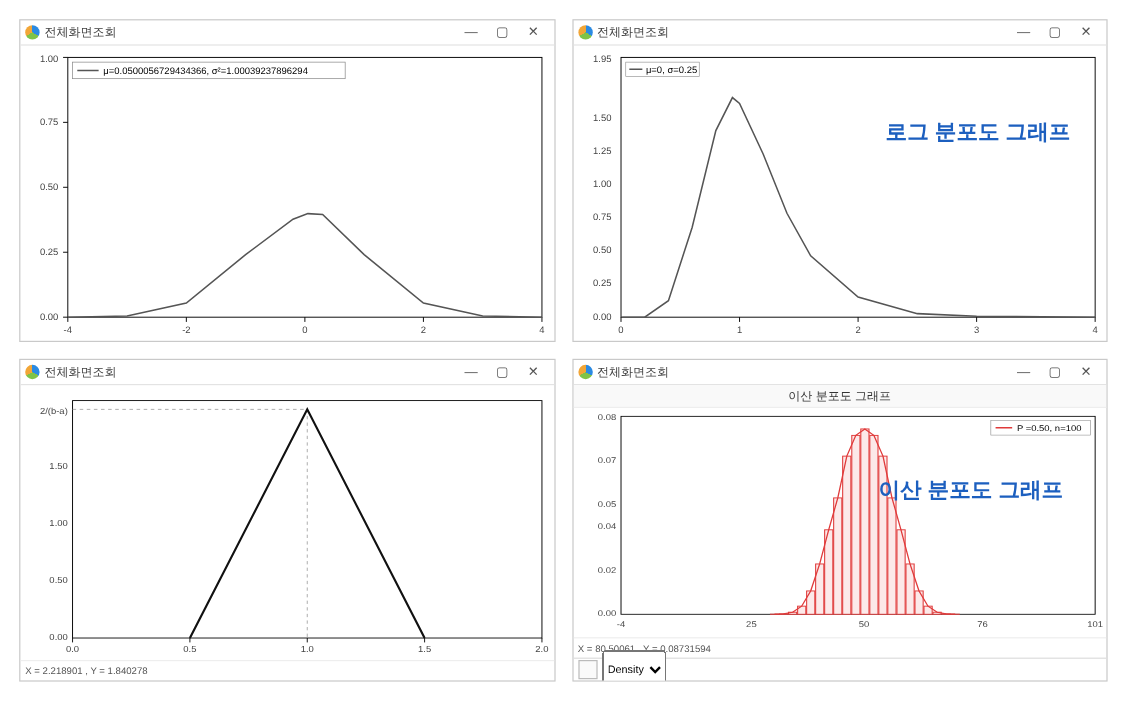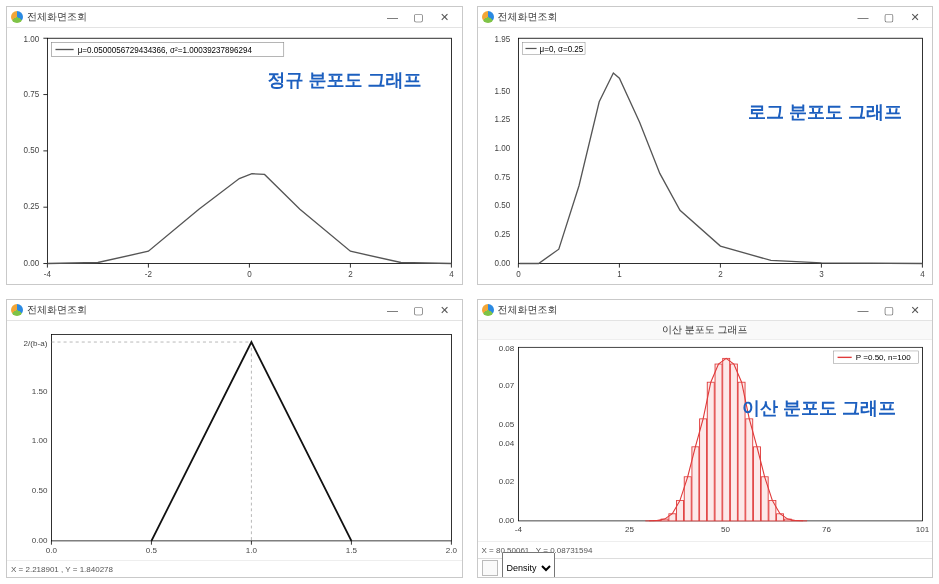--- a/index.html
+++ b/index.html
@@ -10,21 +10,21 @@
     background: #fff;
     font-family: "Malgun Gothic", "맑은 고딕", Arial, sans-serif;
     font-size: 10px;
     color: #333;
   }
   .grid {
     display: grid;
     grid-template-columns: 1fr 1fr;
     grid-template-rows: 1fr 1fr;
     gap: 14px;
-    padding: 6px;
+    padding: 16px;
     width: 100%;
     height: 100%;
     box-sizing: border-box;
   }
   .win {
     border: 1px solid #c9c9c9;
     display: flex;
     flex-direction: column;
     background: #fff;
     overflow: hidden;
@@ -168,21 +168,20 @@
           <text class="ticklabel" x="32" y="122" text-anchor="end">0.50</text>
           <text class="ticklabel" x="32" y="67" text-anchor="end">0.75</text>
           <text class="ticklabel" x="32" y="14" text-anchor="end">1.00</text>
 
           <path d="M40,229.97 L90,229 L140,218 L190,177 L230,147 L242.5,142.3 L255,143 L290,177 L340,218 L390,229 L440,229.97" fill="none" stroke="#555" stroke-width="1.3"></path>
 
           <rect x="44" y="14" width="230" height="14" fill="#fff" stroke="#888" stroke-width="0.6"></rect>
           <line x1="48" y1="21" x2="66" y2="21" stroke="#555" stroke-width="1.3"></line>
           <text class="legendbox" x="70" y="24">μ=0.0500056729434366, σ²=1.00039237896294</text>
         </svg>
-        <div class="overlay-label" style="top:40px; right:40px;">정규 분포도 그래프</div>
       </div>
     </div>
   </div>
 
   <div class="win">
     <div class="titlebar">
       <span class="icon"></span>
       <span>전체화면조회</span>
       <span class="spacer"></span>
       <span class="winbtn">—</span>
@@ -215,21 +214,21 @@
           <text class="ticklabel" x="32" y="92" text-anchor="end">1.25</text>
           <text class="ticklabel" x="32" y="64" text-anchor="end">1.50</text>
           <text class="ticklabel" x="32" y="14" text-anchor="end">1.95</text>
 
           <path d="M41,230 L60,230 L80,216 L100,154 L120,72 L134,44 L140,49 L160,92 L180,142 L200,178 L240,213 L290,227 L340,229.3 L440,229.97" fill="none" stroke="#555" stroke-width="1.3"></path>
 
           <rect x="44" y="14" width="62" height="12" fill="#fff" stroke="#888" stroke-width="0.5"></rect>
           <line x1="47" y1="20" x2="58" y2="20" stroke="#555" stroke-width="1.2"></line>
           <text class="legendbox" x="61" y="23">μ=0, σ=0.25</text>
         </svg>
-        <div class="overlay-label" style="top:60px; right:30px;margin-top:12px;">로그 분포도 그래프</div>
+        <div class="overlay-label" style="top:60px; right:30px;">로그 분포도 그래프</div>
       </div>
     </div>
   </div>
 
   <div class="win">
     <div class="titlebar">
       <span class="icon"></span>
       <span>전체화면조회</span>
       <span class="spacer"></span>
       <span class="winbtn">—</span>

